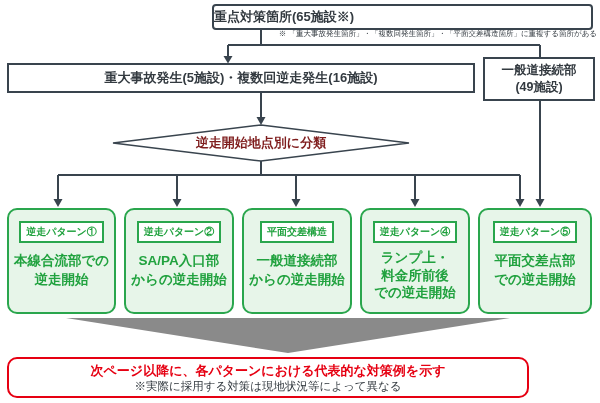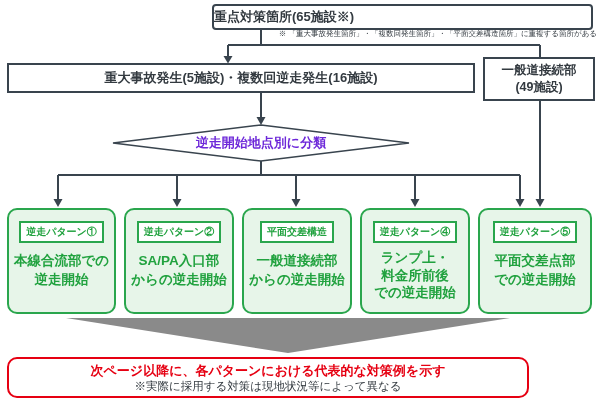--- a/index.html
+++ b/index.html
@@ -19,21 +19,21 @@
              padding-left: 0; font-size: 13px; font-weight: bold; }
   .note { position: absolute; z-index: 2; top: 29px; right: 3px; font-size: 7.5px;
           color: #333a40; line-height: 9px; }
   .left-box { left: 7px; top: 63px; width: 468px; height: 30px; justify-content: center;
               font-size: 13px; font-weight: bold; }
   .right-box { left: 483px; top: 57px; width: 112px; height: 44px; justify-content: center;
                text-align: center; font-size: 12.5px; font-weight: bold; white-space: pre-line;
                line-height: 1.35; }
   .diamond-label { position: absolute; z-index: 2; left: 113px; top: 125px; width: 296px;
                    height: 36px; display: flex; align-items: center; justify-content: center;
-                   font-size: 13px; font-weight: bold; color: #6d28d9; }
+                   font-size: 13px; font-weight: bold; color: #7f1d1d; }
 
   .pattern-box { position: absolute; z-index: 2; top: 208px; height: 106px;
                  background: #e7f5e9; border: 2px solid #2aa64d; border-radius: 10px;
                  text-align: center; }
   .pattern-box .title { display: inline-block; margin-top: 11px; padding: 2px 5px;
                         background: #ffffff; border: 2px solid #2aa64d; color: #21a23f;
                         font-size: 10px; font-weight: bold; white-space: nowrap; }
   .pattern-box .body { margin-top: 9px; font-size: 13.5px; font-weight: bold; color: #21a23f;
                        white-space: pre-line; line-height: 1.4; }
   .pb1 { left: 7px;   width: 109px; }

